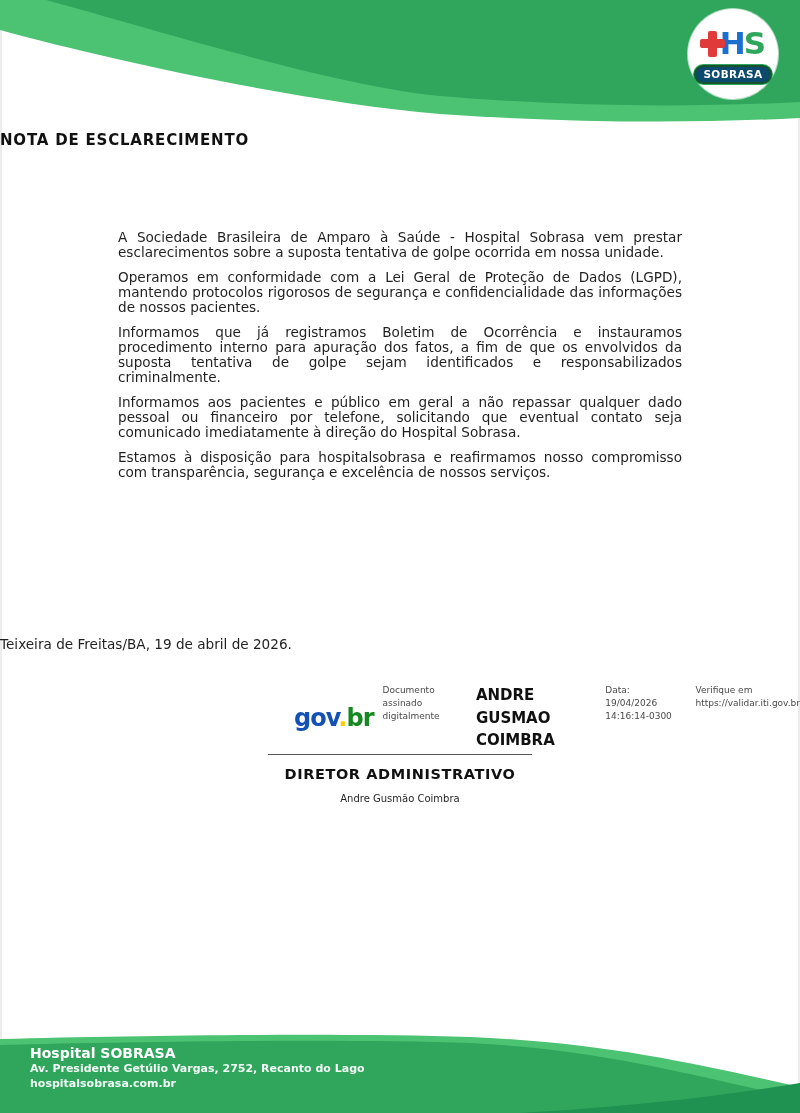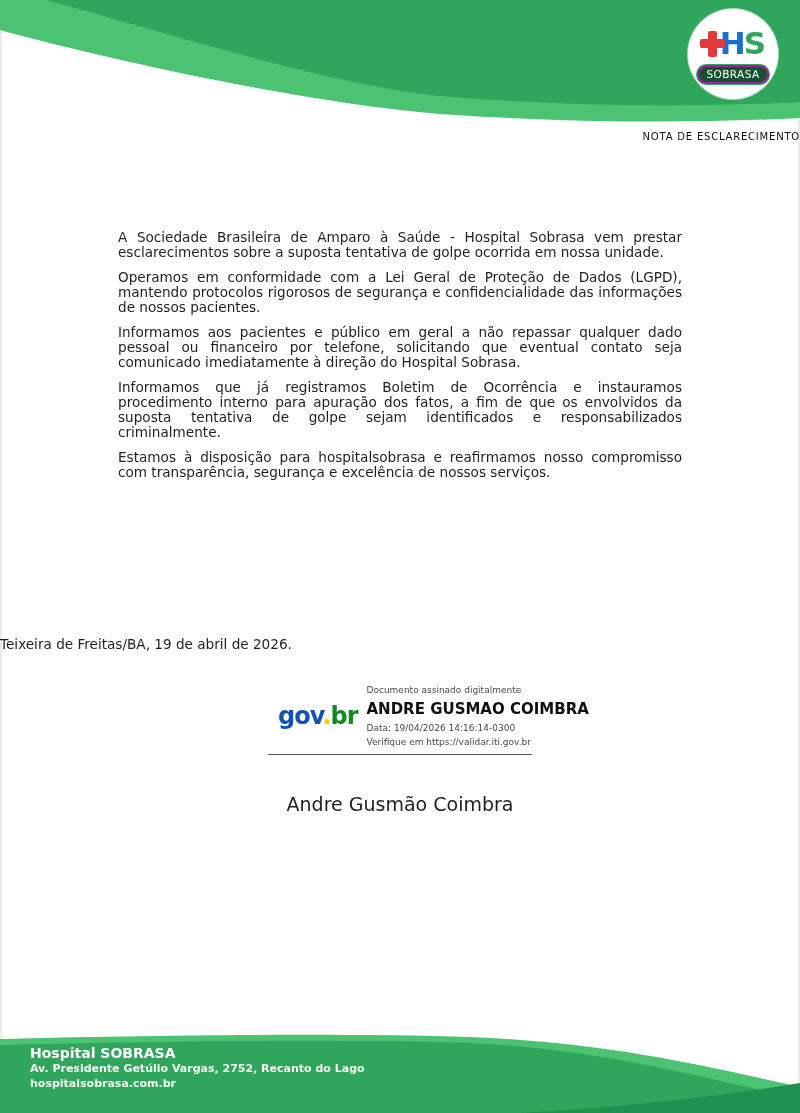--- a/index.html
+++ b/index.html
@@ -16,56 +16,56 @@
     background:#ffffff;display:flex;flex-direction:column;align-items:center;justify-content:center;
     box-shadow:0 0 0 1px rgba(255,255,255,.6);
   }
   .logo-hs{display:flex;align-items:center;height:36px;margin-top:2px;}
   .cross{position:relative;width:24px;height:26px;margin-right:-4px;}
   .cross::before{content:"";position:absolute;left:8px;top:0;width:9px;height:26px;background:#e03a3a;border-radius:2px;}
   .cross::after{content:"";position:absolute;left:0;top:8px;width:25px;height:9px;background:#e03a3a;border-radius:2px;}
   .h-letter{font-weight:bold;font-size:31px;color:#1b6fd0;letter-spacing:-2px;line-height:1;}
   .s-letter{font-weight:bold;font-size:31px;color:#2fa65c;line-height:1;}
   .logo-pill{
-    margin-top:3px;background:#14532d;border:2px solid #a21caf;border-radius:11px;
-    color:#ffffff;font-weight:normal;font-size:10.5px;letter-spacing:.4px;padding:1px 7px;line-height:1.3;
+    margin-top:3px;background:#0c4a6e;border:2px solid #14532d;border-radius:11px;
+    color:#ffffff;font-weight:bold;font-size:10.5px;letter-spacing:.4px;padding:1px 7px;line-height:1.3;
     box-shadow:0 0 0 1px #2fa65c;
   }
   
   .doc-title{
-    position:absolute;top:131px;left:0;width:100%;text-align:right;
-    font-weight:normal;font-size:10px;letter-spacing:.8px;color:#111111;
+    position:absolute;top:131px;left:0;width:100%;text-align:left;
+    font-weight:bold;font-size:15px;letter-spacing:.8px;color:#111111;
   }
   .doc-body{position:absolute;top:230px;left:118px;width:564px;}
   .doc-body p{
     margin:0 0 10px 0;font-size:13.6px;line-height:15px;color:#1f1f1f;
     text-align:justify;
   }
   .dateline{
     position:absolute;top:636px;left:0;width:100%;text-align:left;
     font-size:13.6px;color:#1f1f1f;
   }
   
   .govbr-block{position:absolute;left:278px;top:684px;display:flex;align-items:center;gap:9px;}
-  .govbr-logo{font-weight:bold;font-size:24px;letter-spacing:-1px;line-height:1;}
+  .govbr-logo{font-weight:bold;font-size:24px;letter-spacing:-1px;line-height:1;margin-left:16px;}
   .govbr-gov{color:#1351b4;}
   .govbr-dot{color:#ffcd07;}
   .govbr-br{color:#168821;}
-  .govbr-text{display:flex;flex-direction:column;gap:1px;justify-content:flex-end;}
+  .govbr-text{display:flex;flex-direction:row;gap:11px;justify-content:flex-end;}
   .govbr-text .small{font-size:9px;color:#4a4a4a;line-height:1.45;}
   .govbr-text .signer{font-size:15px;font-weight:bold;color:#101010;line-height:1.5;}
   
   .sig-line{position:absolute;top:754px;left:268px;width:264px;border-top:1.4px solid #555;}
   .sig-role{
     position:absolute;top:766px;left:0;width:100%;text-align:center;
     font-weight:bold;font-size:14.5px;letter-spacing:.6px;color:#111;
   }
   .sig-name{
     position:absolute;top:793px;left:0;width:100%;text-align:center;
-    font-size:19px;color:#1f1f1f;
+    font-size:10px;color:#1f1f1f;
   }
   
   .footer-svg{position:absolute;bottom:0;left:0;width:800px;height:80px;display:block;}
   .footer-text{position:absolute;left:30px;top:1044px;z-index:2;color:#ffffff;}
   .footer-text .f-title{font-weight:bold;font-size:14px;line-height:1.3;}
   .footer-text .f-line{font-size:11px;line-height:14.5px;color:#f2fbf5;font-weight:bold;}
 </style>
 </head>
 <body>
 
@@ -83,38 +83,39 @@
       <span class="s-letter">S</span>
     </div>
     <div class="logo-pill">SOBRASA</div>
   </div>
 
   <div class="doc-title">NOTA DE ESCLARECIMENTO</div>
 
   <div class="doc-body">
     <p>A Sociedade Brasileira de Amparo à Saúde - Hospital Sobrasa vem prestar esclarecimentos sobre a suposta tentativa de golpe ocorrida em nossa unidade.</p>
     <p>Operamos em conformidade com a Lei Geral de Proteção de Dados (LGPD), mantendo protocolos rigorosos de segurança e confidencialidade das informações de nossos pacientes.</p>
+    <p>Informamos que já registramos Boletim de Ocorrência e instauramos procedimento interno para apuração dos fatos, a fim de que os envolvidos da suposta tentativa de golpe sejam identificados e responsabilizados criminalmente.</p>
     <p>Informamos aos pacientes e público em geral a não repassar qualquer dado pessoal ou financeiro por telefone, solicitando que eventual contato seja comunicado imediatamente à direção do Hospital Sobrasa.</p>
-    <p>Informamos que já registramos Boletim de Ocorrência e instauramos procedimento interno para apuração dos fatos, a fim de que os envolvidos da suposta tentativa de golpe sejam identificados e responsabilizados criminalmente.</p>
     <p>Estamos à disposição para hospitalsobrasa e reafirmamos nosso compromisso com transparência, segurança e excelência de nossos serviços.</p>
   </div>
 
   <div class="dateline">Teixeira de Freitas/BA, 19 de abril de 2026.</div>
 
   <div class="govbr-block">
     <div class="govbr-logo"><span class="govbr-gov">gov</span><span class="govbr-dot">.</span><span class="govbr-br">br</span></div>
     <div class="govbr-text">
       <span class="small">Documento assinado digitalmente</span>
       <span class="signer">ANDRE GUSMAO COIMBRA</span>
       <span class="small">Data: 19/04/2026 14:16:14-0300</span>
       <span class="small">Verifique em https://validar.iti.gov.br</span>
     </div>
   </div>
 
   <div class="sig-line"></div>
+  <div class="sig-role">DIRETOR ADMINISTRATIVO</div>
   <div class="sig-name">Andre Gusmão Coimbra</div>
 
   <svg class="footer-svg" viewBox="0 0 800 80" preserveAspectRatio="none" aria-hidden="true">
     <path d="M0,6 C150,2 350,0 470,4 C610,10 700,32 800,54 V80 H0 Z" fill="#4cc273"></path>
     <path d="M0,12 C150,8 350,6 470,10 C595,16 685,40 800,66 V80 H0 Z" fill="#2fa65c"></path>
     <path d="M520,80 C640,73 730,62 800,50 V80 Z" fill="#1f9150"></path>
   </svg>
 
   <div class="footer-text">
     <div class="f-title">Hospital SOBRASA</div>

